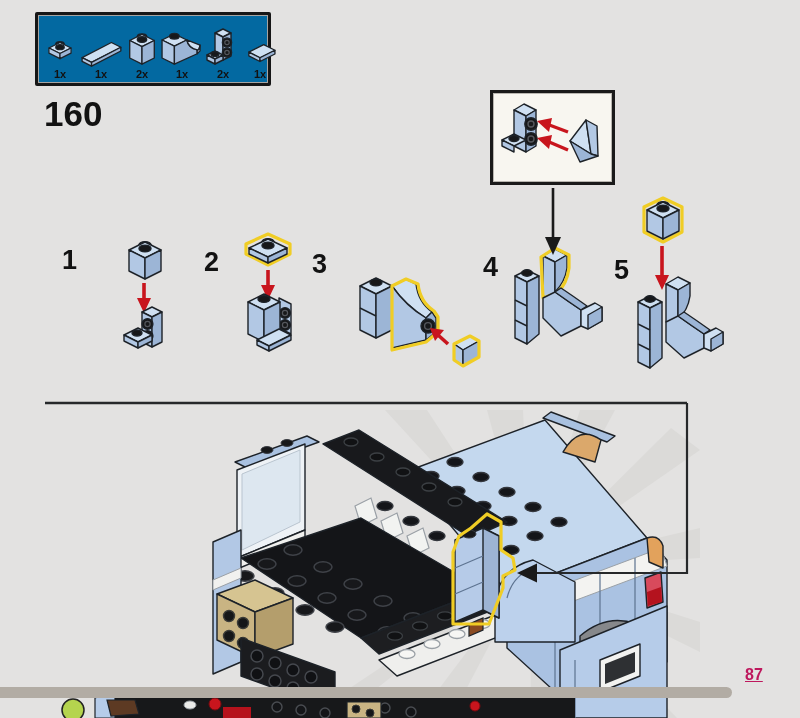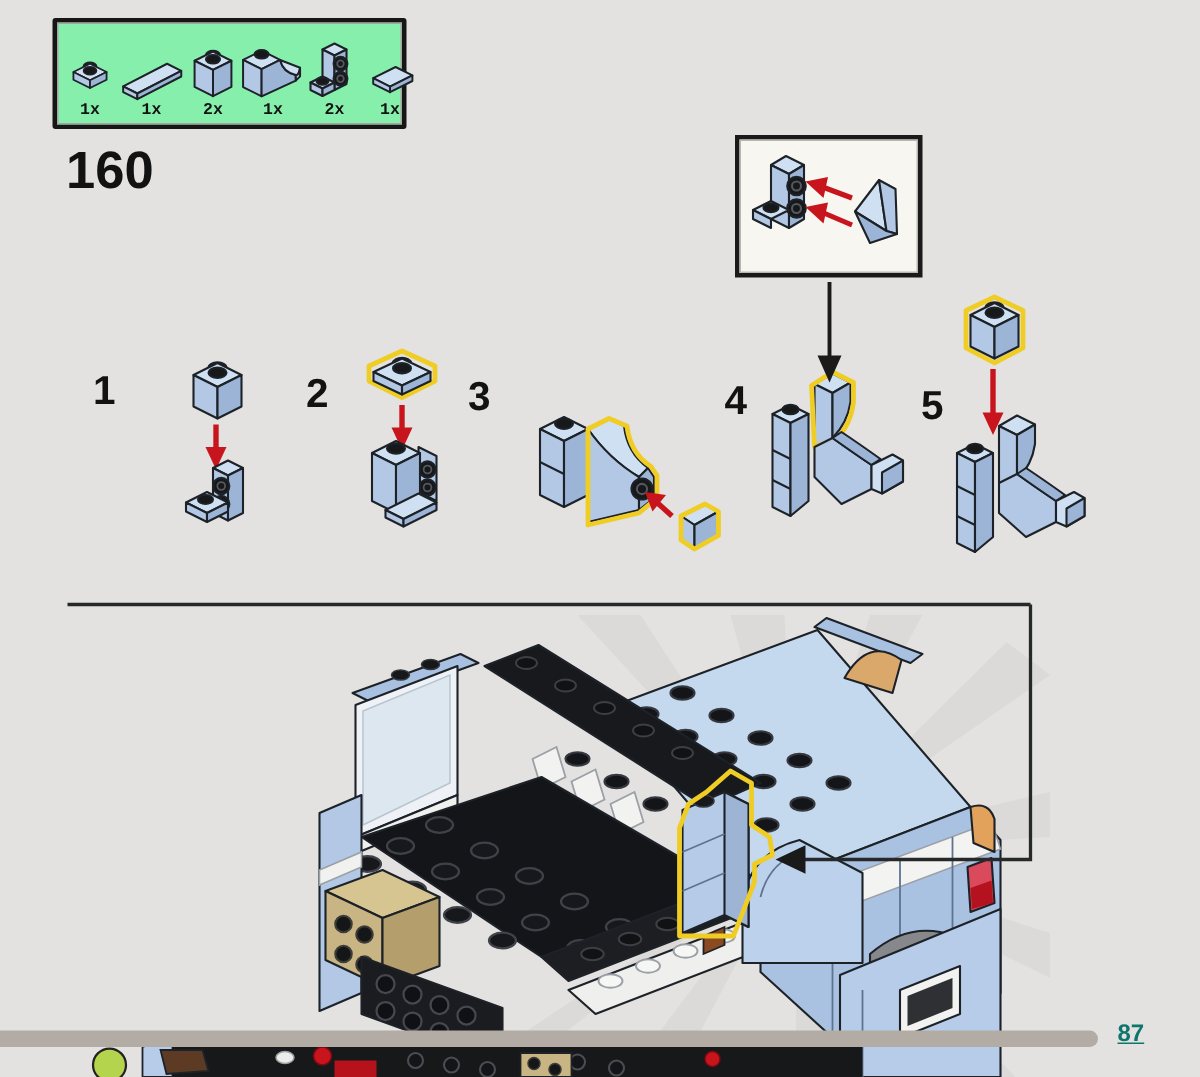--- a/index.html
+++ b/index.html
@@ -1,31 +1,31 @@
 <!DOCTYPE html>
 <html><head>
 <meta charset="utf-8">
 <style>
   html,body{margin:0;padding:0;}
   body{width:800px;height:718px;background:#e3e2e1;font-family:"Liberation Sans",sans-serif;position:relative;overflow:hidden;}
   .abs{position:absolute;}
   
   .parts-box{left:35px;top:12px;width:236px;height:74px;background:#161616;border-radius:2px;padding:0;box-sizing:border-box;z-index:20;}
-  .parts-box-inner{position:absolute;left:3px;top:3px;right:3px;bottom:3px;background:#86efac;border:1px solid #a6a4a1;display:flex;align-items:flex-end;justify-content:space-around;padding:4px 4px 2px 4px;box-sizing:border-box;font-family:Liberation Mono, monospace;}
+  .parts-box-inner{position:absolute;left:3px;top:3px;right:3px;bottom:3px;background:#0369a1;border:1px solid #a6a4a1;display:flex;align-items:flex-end;justify-content:space-around;padding:4px 4px 2px 4px;box-sizing:border-box;}
   .part-cell{display:flex;flex-direction:column;align-items:center;justify-content:flex-end;}
   .part-qty{font-size:11px;font-weight:700;color:#121212;line-height:11px;margin-top:1px;}
   
   .step-number-big{left:44px;top:94px;font-size:35px;font-weight:700;color:#121212;letter-spacing:0px;z-index:20;}
   .substep-num{font-size:27px;font-weight:700;color:#121212;z-index:25;}
   
   .callout-box{left:490px;top:90px;width:125px;height:95px;background:#1a1a1a;z-index:20;}
   .callout-inner{position:absolute;left:3px;top:3px;right:3px;bottom:3px;background:#f8f6f0;border:1px solid #b9b6b0;}
   
   .page-bar{left:0px;top:687px;width:732px;height:11px;background:#b2aca4;border-radius:0 6px 6px 0;z-index:60;}
-  .page-number{left:745px;top:681px;width:40px;font-size:16px;font-weight:700;color:#0f766e;z-index:61;text-decoration:underline;}
+  .page-number{left:745px;top:666px;width:40px;font-size:16px;font-weight:700;color:#be185d;z-index:61;text-decoration:underline;}
   svg{display:block;}
   .lineart{stroke:#1d2228;stroke-width:1.4;stroke-linejoin:round;}
   .ol-yellow{fill:none;stroke:#f0cd25;stroke-width:3.2;stroke-linejoin:round;stroke-linecap:round;}
 </style>
 </head>
 <body>
 
 <div class="abs parts-box">
   <div class="parts-box-inner">
     <div class="part-cell">

